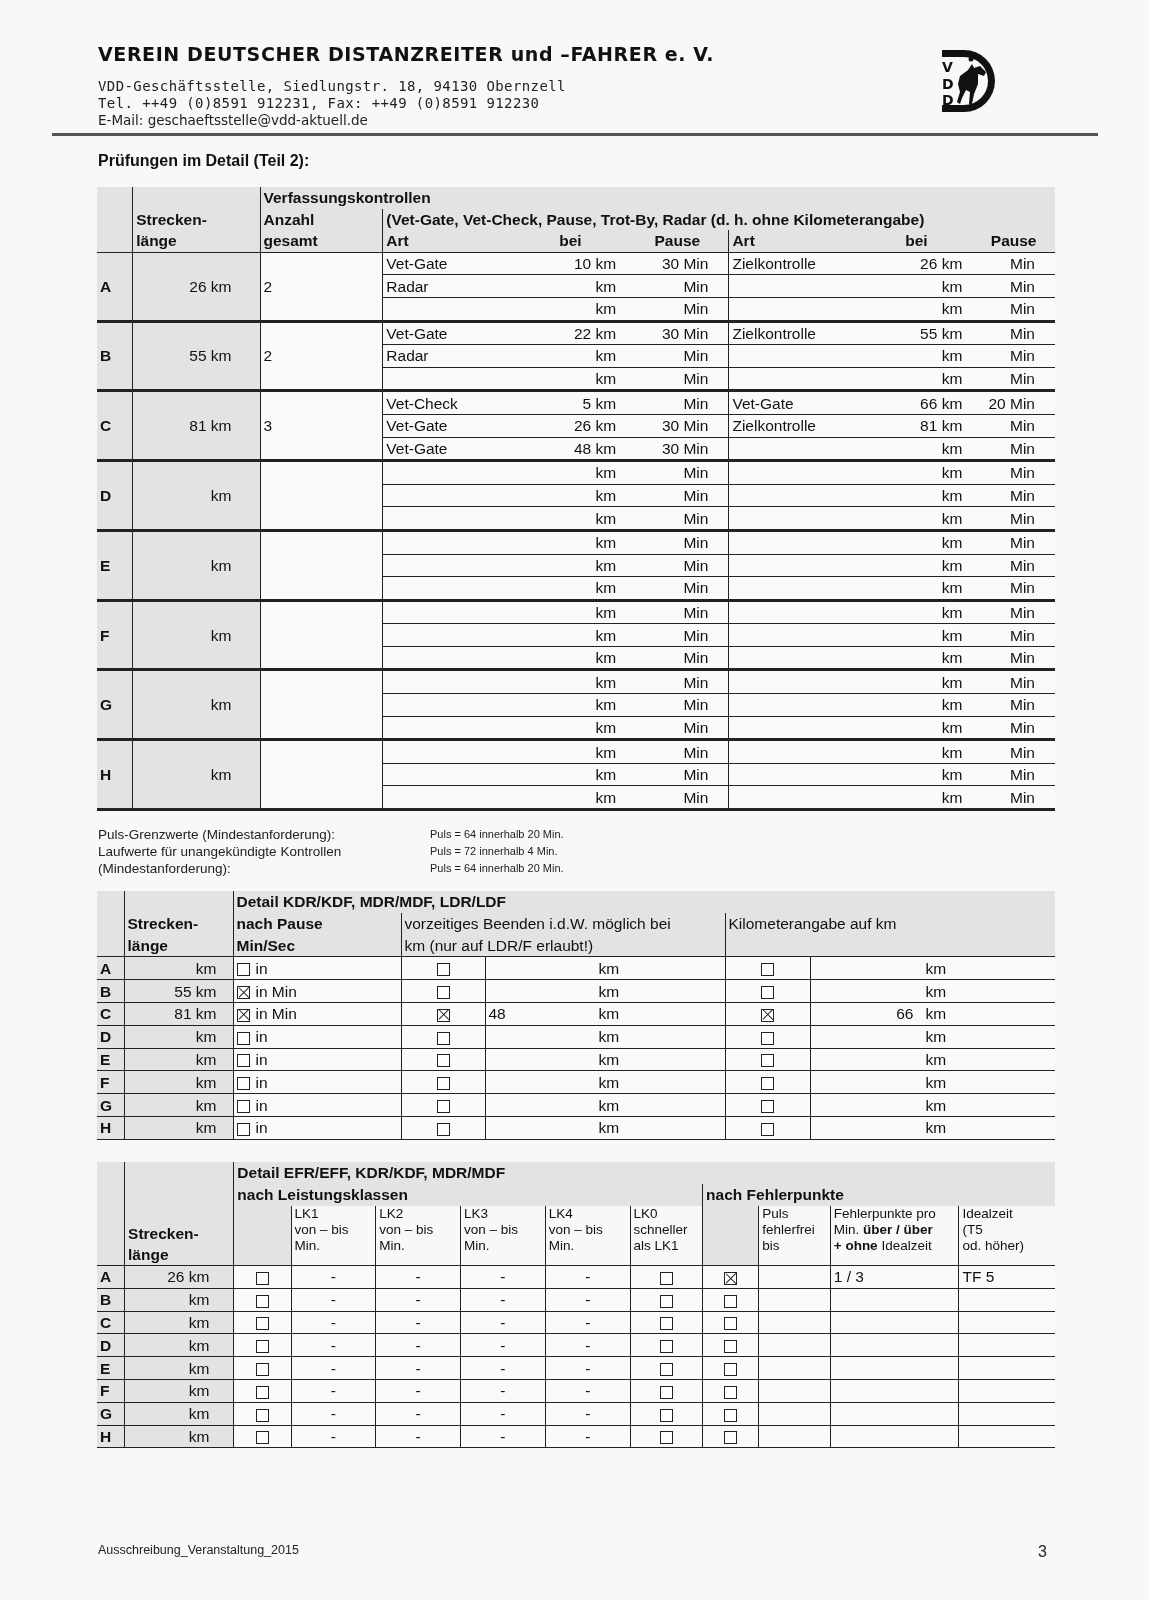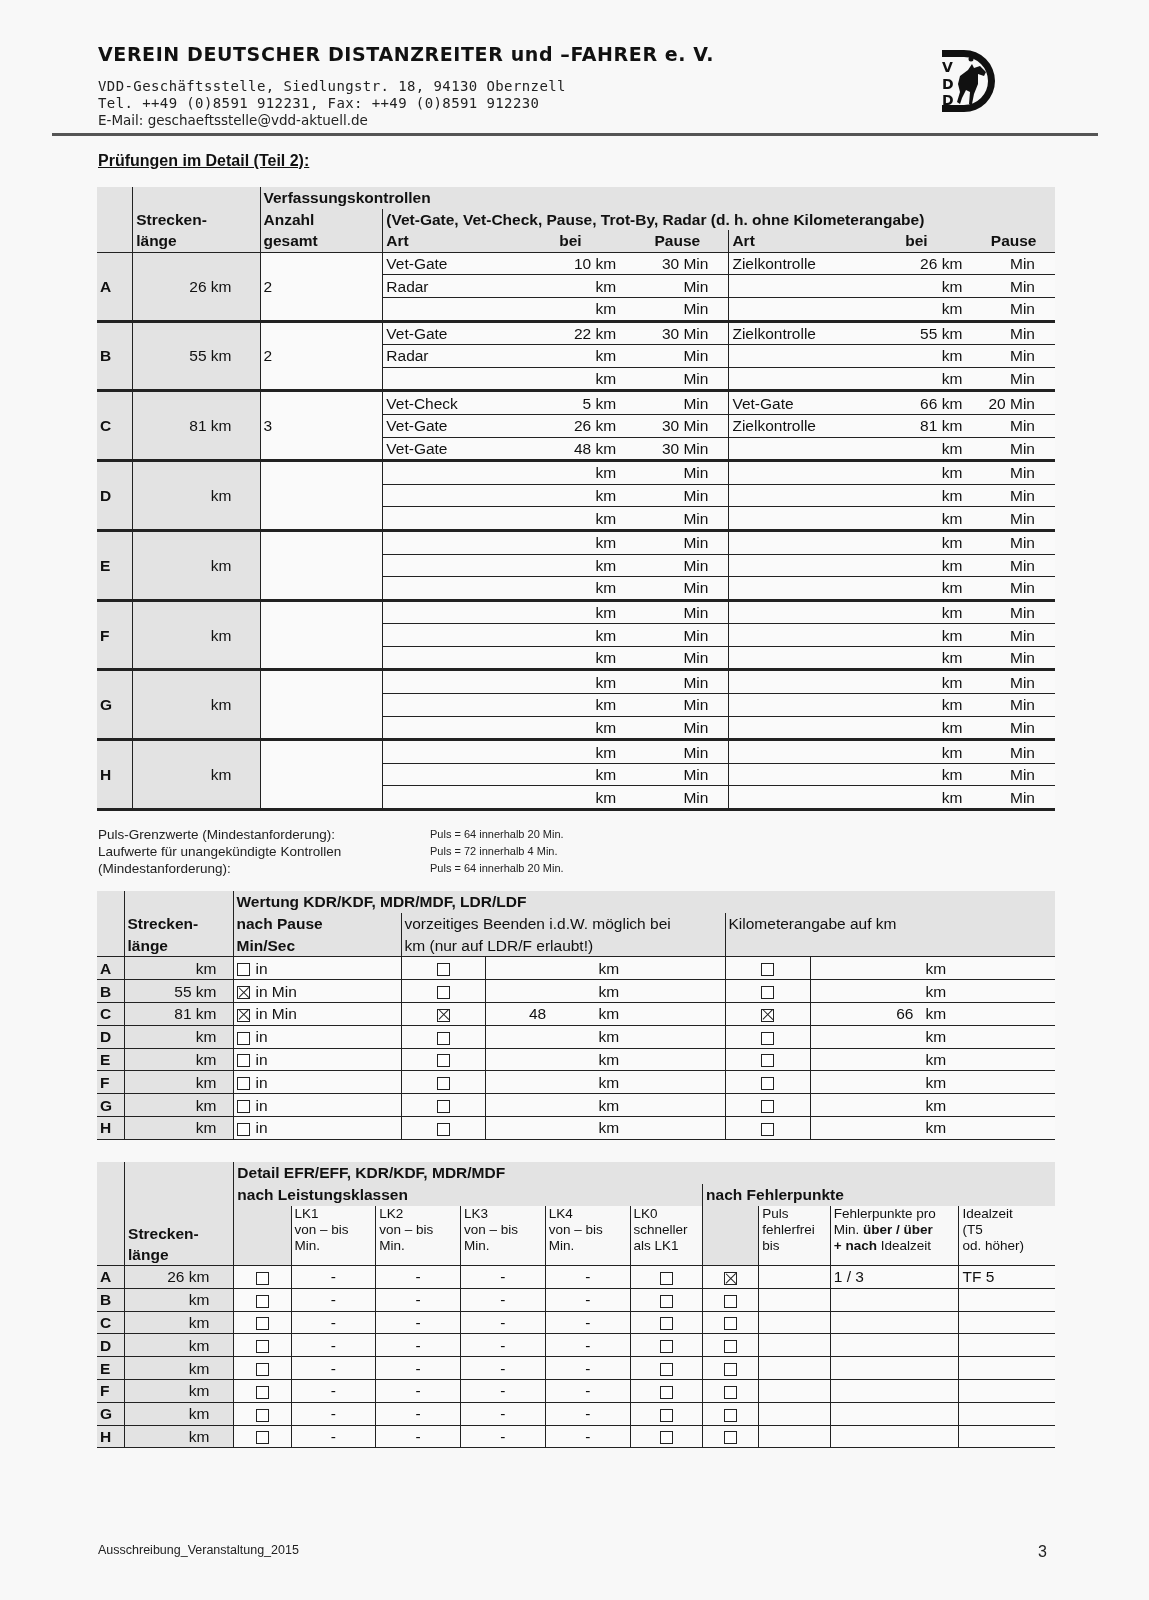--- a/index.html
+++ b/index.html
@@ -15,21 +15,21 @@
   .header-line {
     position: absolute; left: 98px; font-family: "DejaVu Sans Mono", monospace; font-size: 14px; color: #222;
     letter-spacing: 0.4px;
   }
   .header-line.l1 { top: 78px; }
   .header-line.l2 { top: 95px; }
   .header-line.l3 { top: 112px; font-family: "DejaVu Sans", sans-serif; font-size: 13.5px; letter-spacing: 0; }
   .logo { position: absolute; left: 932px; top: 46px; width: 70px; height: 70px; }
   .hr { position: absolute; left: 52px; top: 133px; width: 1046px; height: 3px; background: #555; }
   .section-title {
-    position: absolute; left: 98px; top: 152px; font-weight: bold; font-size: 16px; text-decoration: underline;
+    position: absolute; left: 98px; top: 152px; font-weight: bold; font-size: 16px; 
   }
   table { border-collapse: collapse; position: absolute; font-size: 15.5px; padding-left: 32px; }
   td { padding: 0 3px; height: 22px; line-height: 22px; white-space: nowrap; }
   .shade { background: #e3e3e3; }
   .b { font-weight: bold; }
   .r { text-align: right; }
   .c { text-align: center; }
   .vl { border-left: 1.5px solid #222; }
   .vr { border-right: 1.5px solid #222; }
   .thin-b { border-bottom: 1.5px solid #222; }
@@ -349,21 +349,21 @@
       <col style="width:168px">
     <col style="width:84px">
       <col style="width:240px">
     <col style="width:85px">
       <col style="width:245px">
   </colgroup>
   <thead>
     <tr class="shade">
       <td class="vr" rowspan="3"></td>
       <td class="vr"></td>
-      <td class="b" colspan="5">Wertung KDR/KDF, MDR/MDF, LDR/LDF</td>
+      <td class="b" colspan="5">Detail KDR/KDF, MDR/MDF, LDR/LDF</td>
     </tr>
     <tr class="shade">
       <td class="b vr">Strecken-</td>
       <td class="b vr">nach Pause</td>
       <td class="vr" colspan="2">vorzeitiges Beenden i.d.W. möglich bei</td>
       <td colspan="2">Kilometerangabe auf km</td>
     </tr>
     <tr class="shade thin-b">
       <td class="b vr">länge</td>
       <td class="b vr">Min/Sec</td>
@@ -388,21 +388,21 @@
         <td class="c vr"><span class="cb"></span></td>
         <td class="vr"><span style="display: inline-block; width: 98px; text-align: right;"></span><span style="margin-left: 12px;">km</span></td>
         <td class="c vr"><span class="cb"></span></td>
         <td><span style="display: inline-block; width: 100px; text-align: right;"></span><span style="margin-left: 12px;">km</span></td>
       </tr>
       <tr class="thin-b" style="background: rgb(250, 250, 250);">
         <td class="b shade vr">C</td>
         <td class="r shade vr" style="padding-right:16px">81 km</td>
         <td class="vr"><span class="cb x"></span><span style="margin-left: 6px;">in Min</span></td>
         <td class="c vr"><span class="cb x"></span></td>
-        <td class="vr"><span style="display: inline-block; width: 98px; text-align: center;">48</span><span style="margin-left: 12px;">km</span></td>
+        <td class="vr"><span style="display: inline-block; width: 98px; text-align: left;">48</span><span style="margin-left: 12px;">km</span></td>
         <td class="c vr"><span class="cb x"></span></td>
         <td><span style="display: inline-block; width: 100px; text-align: right;">66</span><span style="margin-left: 12px;">km</span></td>
       </tr>
       <tr class="thin-b" style="background: rgb(250, 250, 250);">
         <td class="b shade vr">D</td>
         <td class="r shade vr" style="padding-right:16px">km</td>
         <td class="vr"><span class="cb"></span><span style="margin-left: 6px;">in</span></td>
         <td class="c vr"><span class="cb"></span></td>
         <td class="vr"><span style="display: inline-block; width: 98px; text-align: right;"></span><span style="margin-left: 12px;">km</span></td>
         <td class="c vr"><span class="cb"></span></td>
@@ -506,21 +506,21 @@
         </td>
       <td class="vr shade"></td>
       <td class="small vr">
           <div>Puls</div>
           <div>fehlerfrei</div>
           <div>bis</div>
         </td>
       <td class="small vr">
         <div>Fehlerpunkte pro</div>
         <div><span>Min. </span><b>über / über</b></div>
-        <div><b>+ nach</b><span> Idealzeit</span></div>
+        <div><b>+ ohne</b><span> Idealzeit</span></div>
       </td>
       <td class="small">
           <div>Idealzeit</div>
           <div>(T5</div>
           <div>od. höher)</div>
         </td>
     </tr>
   </thead>
   <tbody id="t3-body">
       <tr class="thin-b" style="background: rgb(250, 250, 250);">

